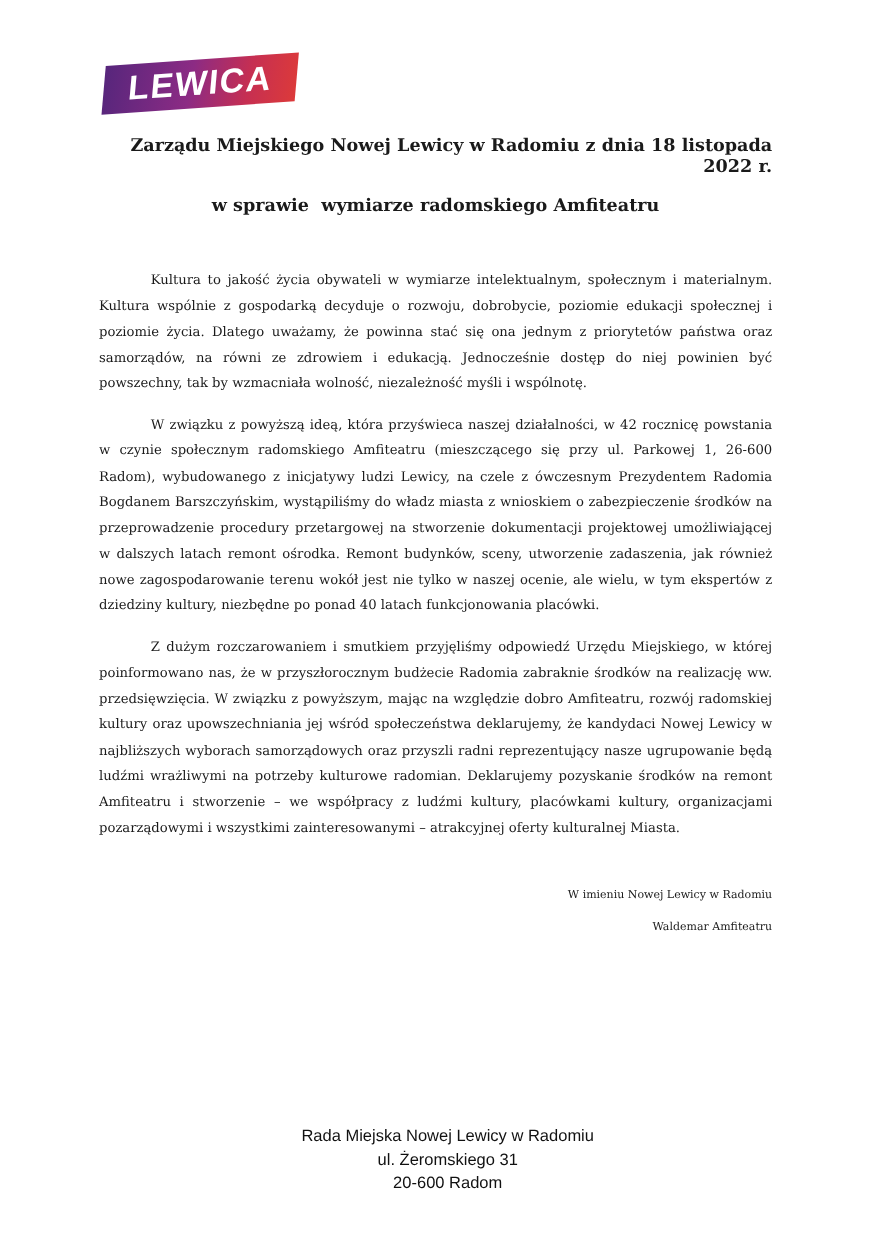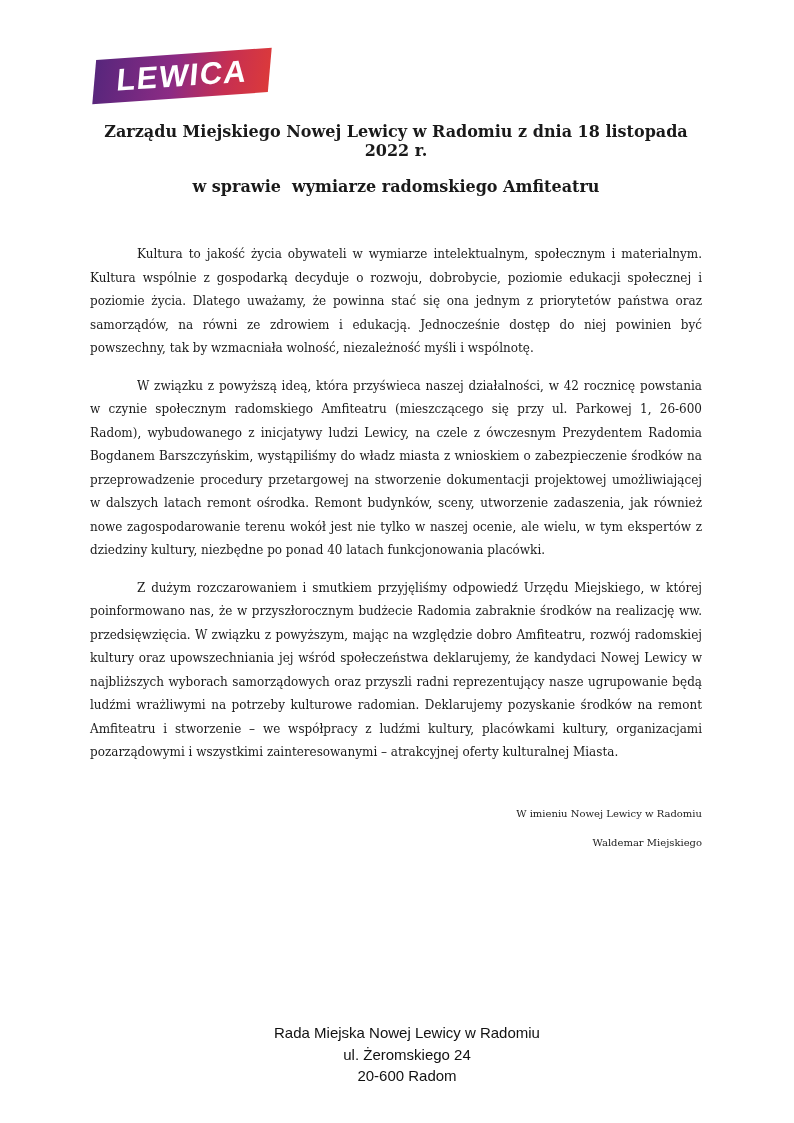--- a/index.html
+++ b/index.html
@@ -43,21 +43,21 @@
     letter-spacing: 1.5px;
   }
   
   .h-title, .h-subtitle, .h-subject {
     text-align: center;
     font-weight: bold;
     font-size: 16px;
     line-height: 19px;
   }
   .h-title   { margin-top: 12px; }
-  .h-subtitle{ margin-top: 16px; }
+  .h-subtitle{ margin-top: 16px; text-align: right; }
   .h-subject { margin-top: 17px; white-space: pre-wrap; }
   
   .body-text { margin-top: 47px; }
   .body-text p {
     font-size: 12px;
     line-height: 23.5px;
     text-align: justify;
     text-indent: 47px;
     margin-bottom: 14px;
   }
@@ -100,24 +100,24 @@
     <div class="h-subject">w sprawie  wymiarze radomskiego Amfiteatru</div>
 
     <div class="body-text">
       <p>Kultura to jakość życia obywateli w wymiarze intelektualnym, społecznym i materialnym. Kultura wspólnie z gospodarką decyduje o rozwoju, dobrobycie, poziomie edukacji społecznej i poziomie życia. Dlatego uważamy, że powinna stać się ona jednym z priorytetów państwa oraz samorządów, na równi ze zdrowiem i edukacją. Jednocześnie dostęp do niej powinien być powszechny, tak by wzmacniała wolność, niezależność myśli i wspólnotę.</p>
       <p>W związku z powyższą ideą, która przyświeca naszej działalności, w 42 rocznicę powstania w czynie społecznym radomskiego Amfiteatru (mieszczącego się przy ul. Parkowej 1, 26-600 Radom), wybudowanego z inicjatywy ludzi Lewicy, na czele z ówczesnym Prezydentem Radomia Bogdanem Barszczyńskim, wystąpiliśmy do władz miasta z wnioskiem o zabezpieczenie środków na przeprowadzenie procedury przetargowej na stworzenie dokumentacji projektowej umożliwiającej w dalszych latach remont ośrodka. Remont budynków, sceny, utworzenie zadaszenia, jak również nowe zagospodarowanie terenu wokół jest nie tylko w naszej ocenie, ale wielu, w tym ekspertów z dziedziny kultury, niezbędne po ponad 40 latach funkcjonowania placówki.</p>
       <p>Z dużym rozczarowaniem i smutkiem przyjęliśmy odpowiedź Urzędu Miejskiego, w której poinformowano nas, że w przyszłorocznym budżecie Radomia zabraknie środków na realizację ww. przedsięwzięcia. W związku z powyższym, mając na względzie dobro Amfiteatru, rozwój radomskiej kultury oraz upowszechniania jej wśród społeczeństwa deklarujemy, że kandydaci Nowej Lewicy w najbliższych wyborach samorządowych oraz przyszli radni reprezentujący nasze ugrupowanie będą ludźmi wrażliwymi na potrzeby kulturowe radomian. Deklarujemy pozyskanie środków na remont Amfiteatru i stworzenie – we współpracy z ludźmi kultury, placówkami kultury, organizacjami pozarządowymi i wszystkimi zainteresowanymi – atrakcyjnej oferty kulturalnej Miasta.</p>
     </div>
 
     <div class="signature">
       <div class="sig-onbehalf">W imieniu Nowej Lewicy w Radomiu</div>
-      <div class="sig-name">Waldemar Miejskiego</div>
+      <div class="sig-name">Waldemar Amfiteatru</div>
     </div>
 
   </div>
 
   <div class="footer">
     <div>Rada Miejska Nowej Lewicy w Radomiu</div>
-    <div>ul. Żeromskiego 24</div>
+    <div>ul. Żeromskiego 31</div>
     <div>20-600 Radom</div>
   </div>
 
 </div>
 
 </body></html>

